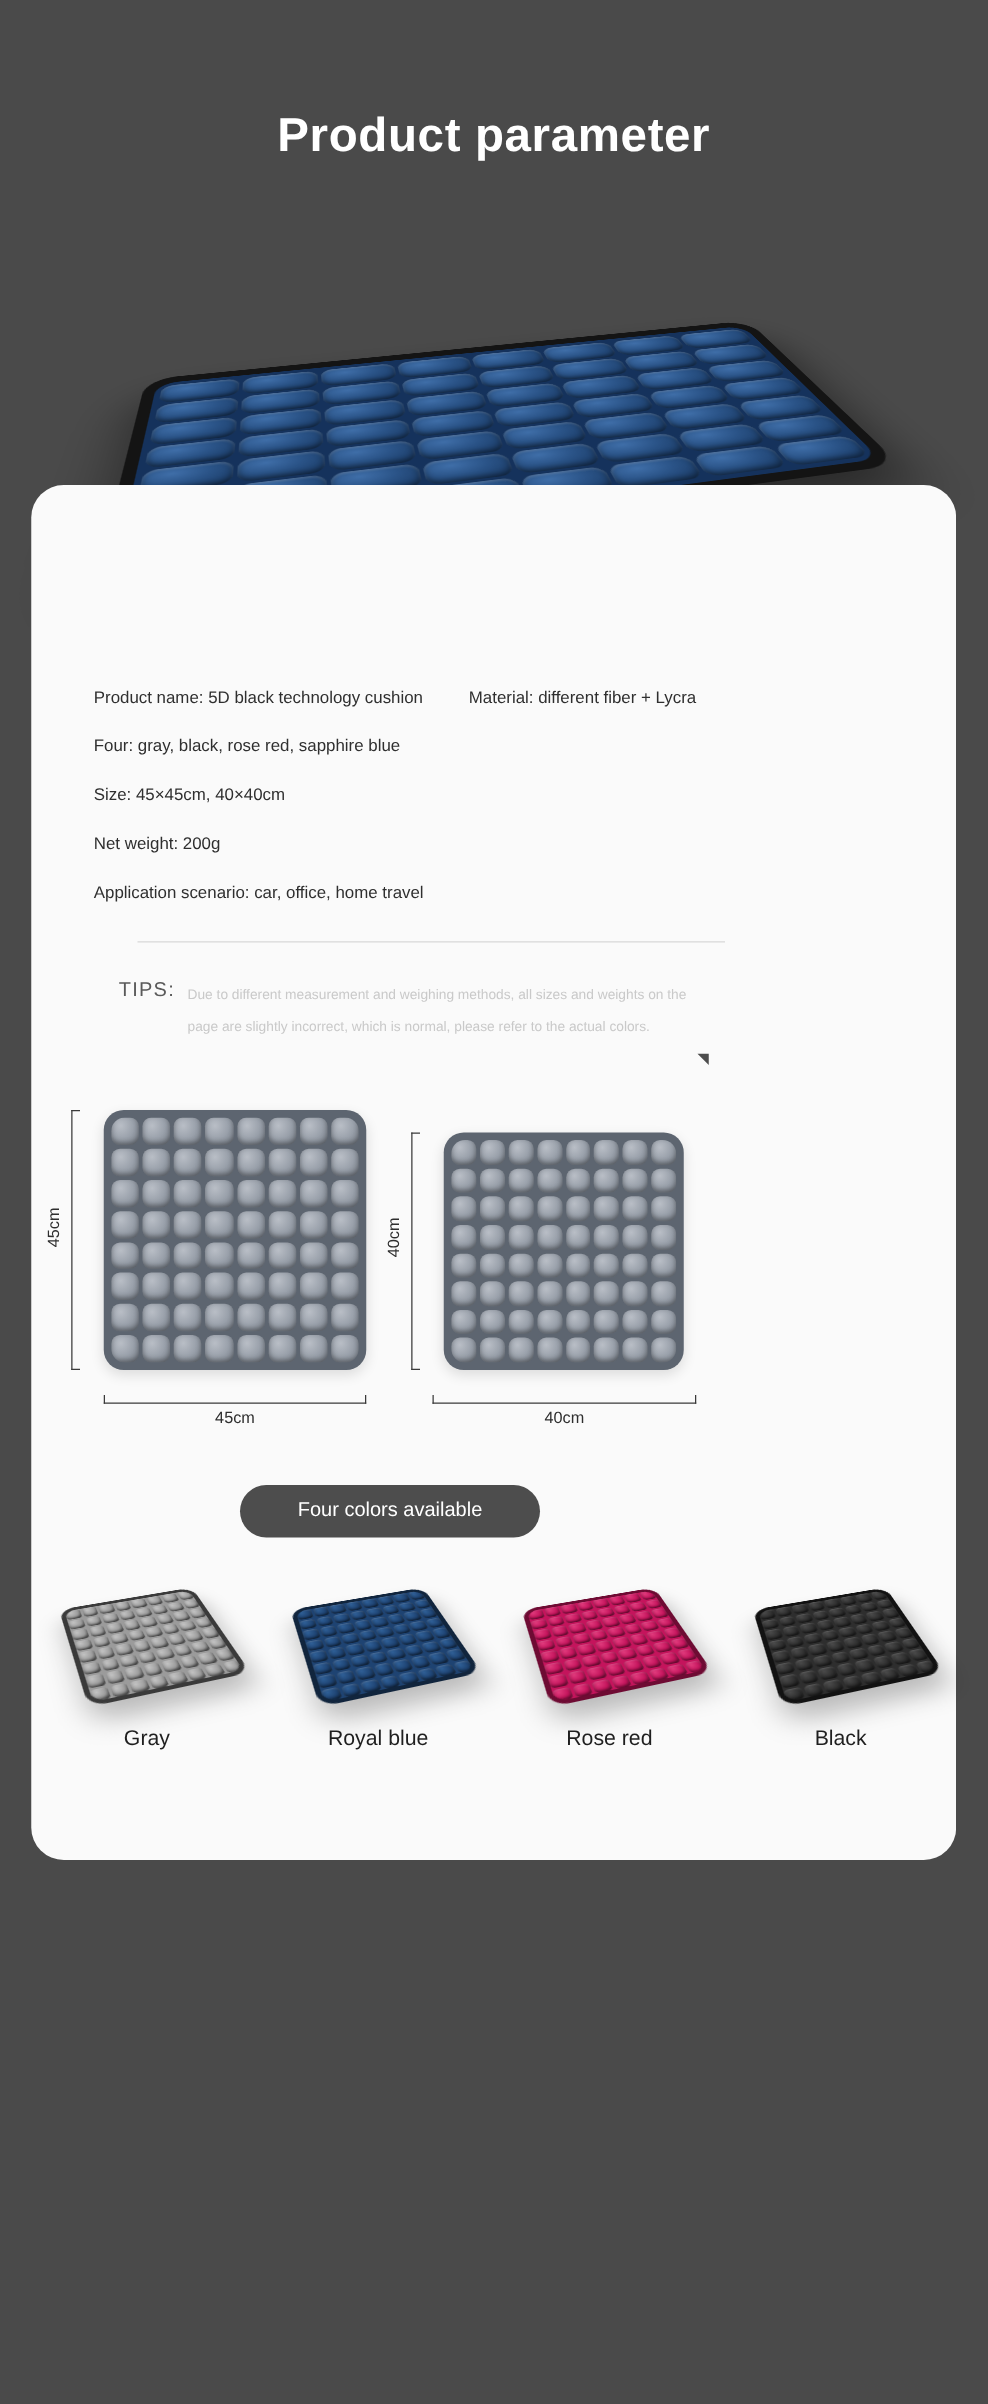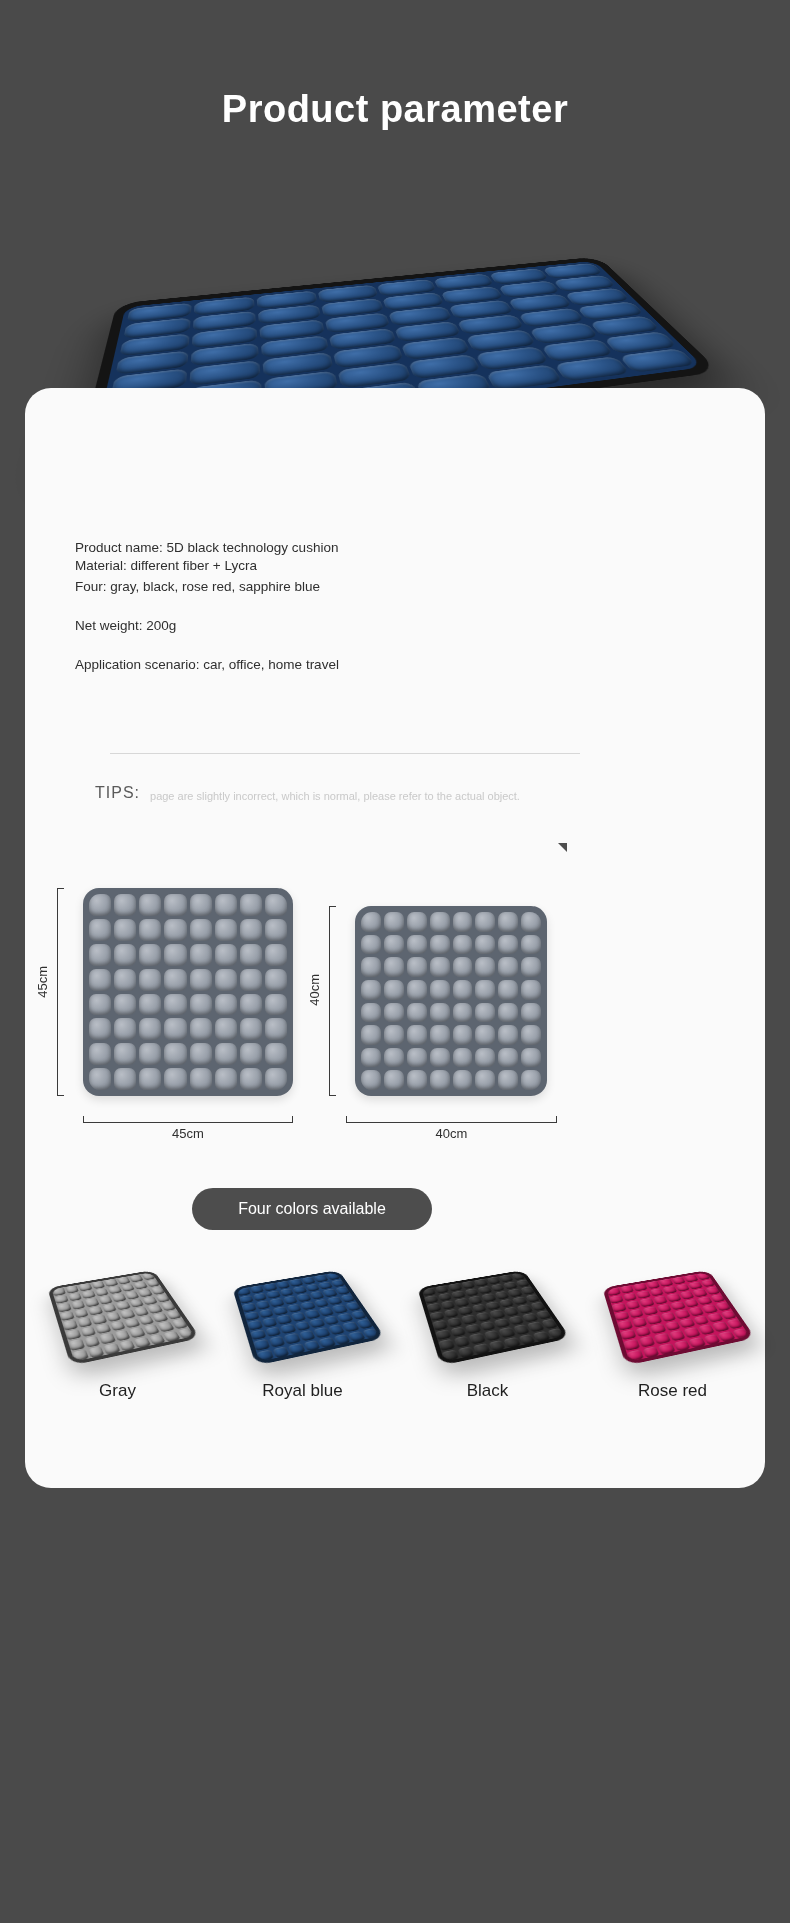--- a/index.html
+++ b/index.html
@@ -80,22 +80,21 @@
   
   .specs {
     position: absolute;
     left: 50px;
     top: 150px;
     width: 640px;
   }
   .spec-row {
     display: flex;
     height: 39px;
-    align-items: flex-start;
-    flex-direction: column;
+    align-items: center;
   }
   .spec-left  { width: 300px; }
   .spec-right { flex: 1; }
   .spec-cell {
     font-size: 13.5px;
     color: #2f2f2f;
     white-space: nowrap;
   }
 
   
@@ -341,34 +340,39 @@
   <div class="specs">
     <div class="spec-row">
       <div class="spec-left"><span class="spec-cell">Product name: 5D black technology cushion</span></div>
       <div class="spec-right"><span class="spec-cell">Material: different fiber + Lycra</span></div>
     </div>
     <div class="spec-row">
       <div class="spec-left"><span class="spec-cell">Four: gray, black, rose red, sapphire blue</span></div>
       <div class="spec-right"><span class="spec-cell"></span></div>
     </div>
     <div class="spec-row">
+      <div class="spec-left"><span class="spec-cell">Size: 45×45cm, 40×40cm</span></div>
+      <div class="spec-right"><span class="spec-cell"></span></div>
+    </div>
+    <div class="spec-row">
       <div class="spec-left"><span class="spec-cell">Net weight: 200g</span></div>
     </div>
     <div class="spec-row">
       <div class="spec-left"><span class="spec-cell">Application scenario: car, office, home travel</span></div>
       <div class="spec-right"><span class="spec-cell"></span></div>
     </div>
   </div>
 
   <div class="divider"></div>
 
   <div class="tips">
     <div class="tips-label">TIPS:</div>
     <div>
-      <div class="tips-text">page are slightly incorrect, which is normal, please refer to the actual object.</div>
+      <div class="tips-text">Due to different measurement and weighing methods, all sizes and weights on the</div>
+      <div class="tips-text">page are slightly incorrect, which is normal, please refer to the actual colors.</div>
     </div>
   </div>
   <div class="corner-marker"></div>
 
   <div class="dims">
 
     <div class="dim-block a">
       <div class="vbar" style="left:-26px; top:0; height:208px;"></div>
       <div class="vlabel" style="left:-48px; top:78px;">45cm</div>
       <div class="pad a">
@@ -664,20 +668,93 @@
               <i style="background: radial-gradient(at 34% 28%, rgb(47, 95, 150) 0%, rgb(30, 67, 114) 55%, rgb(17, 37, 61) 100%);"></i>
               <i style="background: radial-gradient(at 34% 28%, rgb(47, 95, 150) 0%, rgb(30, 67, 114) 55%, rgb(17, 37, 61) 100%);"></i>
               <i style="background: radial-gradient(at 34% 28%, rgb(47, 95, 150) 0%, rgb(30, 67, 114) 55%, rgb(17, 37, 61) 100%);"></i>
             </div>
           </div>
       </div>
       <div class="swatch-label">Royal blue</div>
     </div>
     <div class="swatch">
       <div class="swatch-img">
+        <div class="mini" id="mini-2" style="background: rgb(110, 11, 51);">
+            <div class="mini-grid" style="background: rgb(196, 20, 92);">
+              <i style="background: radial-gradient(at 34% 28%, rgb(224, 58, 124) 0%, rgb(196, 20, 92) 55%, rgb(110, 11, 51) 100%);"></i>
+              <i style="background: radial-gradient(at 34% 28%, rgb(224, 58, 124) 0%, rgb(196, 20, 92) 55%, rgb(110, 11, 51) 100%);"></i>
+              <i style="background: radial-gradient(at 34% 28%, rgb(224, 58, 124) 0%, rgb(196, 20, 92) 55%, rgb(110, 11, 51) 100%);"></i>
+              <i style="background: radial-gradient(at 34% 28%, rgb(224, 58, 124) 0%, rgb(196, 20, 92) 55%, rgb(110, 11, 51) 100%);"></i>
+              <i style="background: radial-gradient(at 34% 28%, rgb(224, 58, 124) 0%, rgb(196, 20, 92) 55%, rgb(110, 11, 51) 100%);"></i>
+              <i style="background: radial-gradient(at 34% 28%, rgb(224, 58, 124) 0%, rgb(196, 20, 92) 55%, rgb(110, 11, 51) 100%);"></i>
+              <i style="background: radial-gradient(at 34% 28%, rgb(224, 58, 124) 0%, rgb(196, 20, 92) 55%, rgb(110, 11, 51) 100%);"></i>
+              <i style="background: radial-gradient(at 34% 28%, rgb(224, 58, 124) 0%, rgb(196, 20, 92) 55%, rgb(110, 11, 51) 100%);"></i>
+              <i style="background: radial-gradient(at 34% 28%, rgb(224, 58, 124) 0%, rgb(196, 20, 92) 55%, rgb(110, 11, 51) 100%);"></i>
+              <i style="background: radial-gradient(at 34% 28%, rgb(224, 58, 124) 0%, rgb(196, 20, 92) 55%, rgb(110, 11, 51) 100%);"></i>
+              <i style="background: radial-gradient(at 34% 28%, rgb(224, 58, 124) 0%, rgb(196, 20, 92) 55%, rgb(110, 11, 51) 100%);"></i>
+              <i style="background: radial-gradient(at 34% 28%, rgb(224, 58, 124) 0%, rgb(196, 20, 92) 55%, rgb(110, 11, 51) 100%);"></i>
+              <i style="background: radial-gradient(at 34% 28%, rgb(224, 58, 124) 0%, rgb(196, 20, 92) 55%, rgb(110, 11, 51) 100%);"></i>
+              <i style="background: radial-gradient(at 34% 28%, rgb(224, 58, 124) 0%, rgb(196, 20, 92) 55%, rgb(110, 11, 51) 100%);"></i>
+              <i style="background: radial-gradient(at 34% 28%, rgb(224, 58, 124) 0%, rgb(196, 20, 92) 55%, rgb(110, 11, 51) 100%);"></i>
+              <i style="background: radial-gradient(at 34% 28%, rgb(224, 58, 124) 0%, rgb(196, 20, 92) 55%, rgb(110, 11, 51) 100%);"></i>
+              <i style="background: radial-gradient(at 34% 28%, rgb(224, 58, 124) 0%, rgb(196, 20, 92) 55%, rgb(110, 11, 51) 100%);"></i>
+              <i style="background: radial-gradient(at 34% 28%, rgb(224, 58, 124) 0%, rgb(196, 20, 92) 55%, rgb(110, 11, 51) 100%);"></i>
+              <i style="background: radial-gradient(at 34% 28%, rgb(224, 58, 124) 0%, rgb(196, 20, 92) 55%, rgb(110, 11, 51) 100%);"></i>
+              <i style="background: radial-gradient(at 34% 28%, rgb(224, 58, 124) 0%, rgb(196, 20, 92) 55%, rgb(110, 11, 51) 100%);"></i>
+              <i style="background: radial-gradient(at 34% 28%, rgb(224, 58, 124) 0%, rgb(196, 20, 92) 55%, rgb(110, 11, 51) 100%);"></i>
+              <i style="background: radial-gradient(at 34% 28%, rgb(224, 58, 124) 0%, rgb(196, 20, 92) 55%, rgb(110, 11, 51) 100%);"></i>
+              <i style="background: radial-gradient(at 34% 28%, rgb(224, 58, 124) 0%, rgb(196, 20, 92) 55%, rgb(110, 11, 51) 100%);"></i>
+              <i style="background: radial-gradient(at 34% 28%, rgb(224, 58, 124) 0%, rgb(196, 20, 92) 55%, rgb(110, 11, 51) 100%);"></i>
+              <i style="background: radial-gradient(at 34% 28%, rgb(224, 58, 124) 0%, rgb(196, 20, 92) 55%, rgb(110, 11, 51) 100%);"></i>
+              <i style="background: radial-gradient(at 34% 28%, rgb(224, 58, 124) 0%, rgb(196, 20, 92) 55%, rgb(110, 11, 51) 100%);"></i>
+              <i style="background: radial-gradient(at 34% 28%, rgb(224, 58, 124) 0%, rgb(196, 20, 92) 55%, rgb(110, 11, 51) 100%);"></i>
+              <i style="background: radial-gradient(at 34% 28%, rgb(224, 58, 124) 0%, rgb(196, 20, 92) 55%, rgb(110, 11, 51) 100%);"></i>
+              <i style="background: radial-gradient(at 34% 28%, rgb(224, 58, 124) 0%, rgb(196, 20, 92) 55%, rgb(110, 11, 51) 100%);"></i>
+              <i style="background: radial-gradient(at 34% 28%, rgb(224, 58, 124) 0%, rgb(196, 20, 92) 55%, rgb(110, 11, 51) 100%);"></i>
+              <i style="background: radial-gradient(at 34% 28%, rgb(224, 58, 124) 0%, rgb(196, 20, 92) 55%, rgb(110, 11, 51) 100%);"></i>
+              <i style="background: radial-gradient(at 34% 28%, rgb(224, 58, 124) 0%, rgb(196, 20, 92) 55%, rgb(110, 11, 51) 100%);"></i>
+              <i style="background: radial-gradient(at 34% 28%, rgb(224, 58, 124) 0%, rgb(196, 20, 92) 55%, rgb(110, 11, 51) 100%);"></i>
+              <i style="background: radial-gradient(at 34% 28%, rgb(224, 58, 124) 0%, rgb(196, 20, 92) 55%, rgb(110, 11, 51) 100%);"></i>
+              <i style="background: radial-gradient(at 34% 28%, rgb(224, 58, 124) 0%, rgb(196, 20, 92) 55%, rgb(110, 11, 51) 100%);"></i>
+              <i style="background: radial-gradient(at 34% 28%, rgb(224, 58, 124) 0%, rgb(196, 20, 92) 55%, rgb(110, 11, 51) 100%);"></i>
+              <i style="background: radial-gradient(at 34% 28%, rgb(224, 58, 124) 0%, rgb(196, 20, 92) 55%, rgb(110, 11, 51) 100%);"></i>
+              <i style="background: radial-gradient(at 34% 28%, rgb(224, 58, 124) 0%, rgb(196, 20, 92) 55%, rgb(110, 11, 51) 100%);"></i>
+              <i style="background: radial-gradient(at 34% 28%, rgb(224, 58, 124) 0%, rgb(196, 20, 92) 55%, rgb(110, 11, 51) 100%);"></i>
+              <i style="background: radial-gradient(at 34% 28%, rgb(224, 58, 124) 0%, rgb(196, 20, 92) 55%, rgb(110, 11, 51) 100%);"></i>
+              <i style="background: radial-gradient(at 34% 28%, rgb(224, 58, 124) 0%, rgb(196, 20, 92) 55%, rgb(110, 11, 51) 100%);"></i>
+              <i style="background: radial-gradient(at 34% 28%, rgb(224, 58, 124) 0%, rgb(196, 20, 92) 55%, rgb(110, 11, 51) 100%);"></i>
+              <i style="background: radial-gradient(at 34% 28%, rgb(224, 58, 124) 0%, rgb(196, 20, 92) 55%, rgb(110, 11, 51) 100%);"></i>
+              <i style="background: radial-gradient(at 34% 28%, rgb(224, 58, 124) 0%, rgb(196, 20, 92) 55%, rgb(110, 11, 51) 100%);"></i>
+              <i style="background: radial-gradient(at 34% 28%, rgb(224, 58, 124) 0%, rgb(196, 20, 92) 55%, rgb(110, 11, 51) 100%);"></i>
+              <i style="background: radial-gradient(at 34% 28%, rgb(224, 58, 124) 0%, rgb(196, 20, 92) 55%, rgb(110, 11, 51) 100%);"></i>
+              <i style="background: radial-gradient(at 34% 28%, rgb(224, 58, 124) 0%, rgb(196, 20, 92) 55%, rgb(110, 11, 51) 100%);"></i>
+              <i style="background: radial-gradient(at 34% 28%, rgb(224, 58, 124) 0%, rgb(196, 20, 92) 55%, rgb(110, 11, 51) 100%);"></i>
+              <i style="background: radial-gradient(at 34% 28%, rgb(224, 58, 124) 0%, rgb(196, 20, 92) 55%, rgb(110, 11, 51) 100%);"></i>
+              <i style="background: radial-gradient(at 34% 28%, rgb(224, 58, 124) 0%, rgb(196, 20, 92) 55%, rgb(110, 11, 51) 100%);"></i>
+              <i style="background: radial-gradient(at 34% 28%, rgb(224, 58, 124) 0%, rgb(196, 20, 92) 55%, rgb(110, 11, 51) 100%);"></i>
+              <i style="background: radial-gradient(at 34% 28%, rgb(224, 58, 124) 0%, rgb(196, 20, 92) 55%, rgb(110, 11, 51) 100%);"></i>
+              <i style="background: radial-gradient(at 34% 28%, rgb(224, 58, 124) 0%, rgb(196, 20, 92) 55%, rgb(110, 11, 51) 100%);"></i>
+              <i style="background: radial-gradient(at 34% 28%, rgb(224, 58, 124) 0%, rgb(196, 20, 92) 55%, rgb(110, 11, 51) 100%);"></i>
+              <i style="background: radial-gradient(at 34% 28%, rgb(224, 58, 124) 0%, rgb(196, 20, 92) 55%, rgb(110, 11, 51) 100%);"></i>
+              <i style="background: radial-gradient(at 34% 28%, rgb(224, 58, 124) 0%, rgb(196, 20, 92) 55%, rgb(110, 11, 51) 100%);"></i>
+              <i style="background: radial-gradient(at 34% 28%, rgb(224, 58, 124) 0%, rgb(196, 20, 92) 55%, rgb(110, 11, 51) 100%);"></i>
+              <i style="background: radial-gradient(at 34% 28%, rgb(224, 58, 124) 0%, rgb(196, 20, 92) 55%, rgb(110, 11, 51) 100%);"></i>
+              <i style="background: radial-gradient(at 34% 28%, rgb(224, 58, 124) 0%, rgb(196, 20, 92) 55%, rgb(110, 11, 51) 100%);"></i>
+              <i style="background: radial-gradient(at 34% 28%, rgb(224, 58, 124) 0%, rgb(196, 20, 92) 55%, rgb(110, 11, 51) 100%);"></i>
+              <i style="background: radial-gradient(at 34% 28%, rgb(224, 58, 124) 0%, rgb(196, 20, 92) 55%, rgb(110, 11, 51) 100%);"></i>
+              <i style="background: radial-gradient(at 34% 28%, rgb(224, 58, 124) 0%, rgb(196, 20, 92) 55%, rgb(110, 11, 51) 100%);"></i>
+              <i style="background: radial-gradient(at 34% 28%, rgb(224, 58, 124) 0%, rgb(196, 20, 92) 55%, rgb(110, 11, 51) 100%);"></i>
+              <i style="background: radial-gradient(at 34% 28%, rgb(224, 58, 124) 0%, rgb(196, 20, 92) 55%, rgb(110, 11, 51) 100%);"></i>
+            </div>
+          </div>
+      </div>
+      <div class="swatch-label">Rose red</div>
+    </div>
+    <div class="swatch">
+      <div class="swatch-img">
         <div class="mini" id="mini-3" style="background: rgb(18, 18, 18);">
             <div class="mini-grid" style="background: rgb(46, 46, 46);">
               <i style="background: radial-gradient(at 34% 28%, rgb(74, 74, 74) 0%, rgb(46, 46, 46) 55%, rgb(18, 18, 18) 100%);"></i>
               <i style="background: radial-gradient(at 34% 28%, rgb(74, 74, 74) 0%, rgb(46, 46, 46) 55%, rgb(18, 18, 18) 100%);"></i>
               <i style="background: radial-gradient(at 34% 28%, rgb(74, 74, 74) 0%, rgb(46, 46, 46) 55%, rgb(18, 18, 18) 100%);"></i>
               <i style="background: radial-gradient(at 34% 28%, rgb(74, 74, 74) 0%, rgb(46, 46, 46) 55%, rgb(18, 18, 18) 100%);"></i>
               <i style="background: radial-gradient(at 34% 28%, rgb(74, 74, 74) 0%, rgb(46, 46, 46) 55%, rgb(18, 18, 18) 100%);"></i>
               <i style="background: radial-gradient(at 34% 28%, rgb(74, 74, 74) 0%, rgb(46, 46, 46) 55%, rgb(18, 18, 18) 100%);"></i>
               <i style="background: radial-gradient(at 34% 28%, rgb(74, 74, 74) 0%, rgb(46, 46, 46) 55%, rgb(18, 18, 18) 100%);"></i>
               <i style="background: radial-gradient(at 34% 28%, rgb(74, 74, 74) 0%, rgb(46, 46, 46) 55%, rgb(18, 18, 18) 100%);"></i>
@@ -735,88 +812,15 @@
               <i style="background: radial-gradient(at 34% 28%, rgb(74, 74, 74) 0%, rgb(46, 46, 46) 55%, rgb(18, 18, 18) 100%);"></i>
               <i style="background: radial-gradient(at 34% 28%, rgb(74, 74, 74) 0%, rgb(46, 46, 46) 55%, rgb(18, 18, 18) 100%);"></i>
               <i style="background: radial-gradient(at 34% 28%, rgb(74, 74, 74) 0%, rgb(46, 46, 46) 55%, rgb(18, 18, 18) 100%);"></i>
               <i style="background: radial-gradient(at 34% 28%, rgb(74, 74, 74) 0%, rgb(46, 46, 46) 55%, rgb(18, 18, 18) 100%);"></i>
               <i style="background: radial-gradient(at 34% 28%, rgb(74, 74, 74) 0%, rgb(46, 46, 46) 55%, rgb(18, 18, 18) 100%);"></i>
             </div>
           </div>
       </div>
       <div class="swatch-label">Black</div>
     </div>
-    <div class="swatch">
-      <div class="swatch-img">
-        <div class="mini" id="mini-2" style="background: rgb(110, 11, 51);">
-            <div class="mini-grid" style="background: rgb(196, 20, 92);">
-              <i style="background: radial-gradient(at 34% 28%, rgb(224, 58, 124) 0%, rgb(196, 20, 92) 55%, rgb(110, 11, 51) 100%);"></i>
-              <i style="background: radial-gradient(at 34% 28%, rgb(224, 58, 124) 0%, rgb(196, 20, 92) 55%, rgb(110, 11, 51) 100%);"></i>
-              <i style="background: radial-gradient(at 34% 28%, rgb(224, 58, 124) 0%, rgb(196, 20, 92) 55%, rgb(110, 11, 51) 100%);"></i>
-              <i style="background: radial-gradient(at 34% 28%, rgb(224, 58, 124) 0%, rgb(196, 20, 92) 55%, rgb(110, 11, 51) 100%);"></i>
-              <i style="background: radial-gradient(at 34% 28%, rgb(224, 58, 124) 0%, rgb(196, 20, 92) 55%, rgb(110, 11, 51) 100%);"></i>
-              <i style="background: radial-gradient(at 34% 28%, rgb(224, 58, 124) 0%, rgb(196, 20, 92) 55%, rgb(110, 11, 51) 100%);"></i>
-              <i style="background: radial-gradient(at 34% 28%, rgb(224, 58, 124) 0%, rgb(196, 20, 92) 55%, rgb(110, 11, 51) 100%);"></i>
-              <i style="background: radial-gradient(at 34% 28%, rgb(224, 58, 124) 0%, rgb(196, 20, 92) 55%, rgb(110, 11, 51) 100%);"></i>
-              <i style="background: radial-gradient(at 34% 28%, rgb(224, 58, 124) 0%, rgb(196, 20, 92) 55%, rgb(110, 11, 51) 100%);"></i>
-              <i style="background: radial-gradient(at 34% 28%, rgb(224, 58, 124) 0%, rgb(196, 20, 92) 55%, rgb(110, 11, 51) 100%);"></i>
-              <i style="background: radial-gradient(at 34% 28%, rgb(224, 58, 124) 0%, rgb(196, 20, 92) 55%, rgb(110, 11, 51) 100%);"></i>
-              <i style="background: radial-gradient(at 34% 28%, rgb(224, 58, 124) 0%, rgb(196, 20, 92) 55%, rgb(110, 11, 51) 100%);"></i>
-              <i style="background: radial-gradient(at 34% 28%, rgb(224, 58, 124) 0%, rgb(196, 20, 92) 55%, rgb(110, 11, 51) 100%);"></i>
-              <i style="background: radial-gradient(at 34% 28%, rgb(224, 58, 124) 0%, rgb(196, 20, 92) 55%, rgb(110, 11, 51) 100%);"></i>
-              <i style="background: radial-gradient(at 34% 28%, rgb(224, 58, 124) 0%, rgb(196, 20, 92) 55%, rgb(110, 11, 51) 100%);"></i>
-              <i style="background: radial-gradient(at 34% 28%, rgb(224, 58, 124) 0%, rgb(196, 20, 92) 55%, rgb(110, 11, 51) 100%);"></i>
-              <i style="background: radial-gradient(at 34% 28%, rgb(224, 58, 124) 0%, rgb(196, 20, 92) 55%, rgb(110, 11, 51) 100%);"></i>
-              <i style="background: radial-gradient(at 34% 28%, rgb(224, 58, 124) 0%, rgb(196, 20, 92) 55%, rgb(110, 11, 51) 100%);"></i>
-              <i style="background: radial-gradient(at 34% 28%, rgb(224, 58, 124) 0%, rgb(196, 20, 92) 55%, rgb(110, 11, 51) 100%);"></i>
-              <i style="background: radial-gradient(at 34% 28%, rgb(224, 58, 124) 0%, rgb(196, 20, 92) 55%, rgb(110, 11, 51) 100%);"></i>
-              <i style="background: radial-gradient(at 34% 28%, rgb(224, 58, 124) 0%, rgb(196, 20, 92) 55%, rgb(110, 11, 51) 100%);"></i>
-              <i style="background: radial-gradient(at 34% 28%, rgb(224, 58, 124) 0%, rgb(196, 20, 92) 55%, rgb(110, 11, 51) 100%);"></i>
-              <i style="background: radial-gradient(at 34% 28%, rgb(224, 58, 124) 0%, rgb(196, 20, 92) 55%, rgb(110, 11, 51) 100%);"></i>
-              <i style="background: radial-gradient(at 34% 28%, rgb(224, 58, 124) 0%, rgb(196, 20, 92) 55%, rgb(110, 11, 51) 100%);"></i>
-              <i style="background: radial-gradient(at 34% 28%, rgb(224, 58, 124) 0%, rgb(196, 20, 92) 55%, rgb(110, 11, 51) 100%);"></i>
-              <i style="background: radial-gradient(at 34% 28%, rgb(224, 58, 124) 0%, rgb(196, 20, 92) 55%, rgb(110, 11, 51) 100%);"></i>
-              <i style="background: radial-gradient(at 34% 28%, rgb(224, 58, 124) 0%, rgb(196, 20, 92) 55%, rgb(110, 11, 51) 100%);"></i>
-              <i style="background: radial-gradient(at 34% 28%, rgb(224, 58, 124) 0%, rgb(196, 20, 92) 55%, rgb(110, 11, 51) 100%);"></i>
-              <i style="background: radial-gradient(at 34% 28%, rgb(224, 58, 124) 0%, rgb(196, 20, 92) 55%, rgb(110, 11, 51) 100%);"></i>
-              <i style="background: radial-gradient(at 34% 28%, rgb(224, 58, 124) 0%, rgb(196, 20, 92) 55%, rgb(110, 11, 51) 100%);"></i>
-              <i style="background: radial-gradient(at 34% 28%, rgb(224, 58, 124) 0%, rgb(196, 20, 92) 55%, rgb(110, 11, 51) 100%);"></i>
-              <i style="background: radial-gradient(at 34% 28%, rgb(224, 58, 124) 0%, rgb(196, 20, 92) 55%, rgb(110, 11, 51) 100%);"></i>
-              <i style="background: radial-gradient(at 34% 28%, rgb(224, 58, 124) 0%, rgb(196, 20, 92) 55%, rgb(110, 11, 51) 100%);"></i>
-              <i style="background: radial-gradient(at 34% 28%, rgb(224, 58, 124) 0%, rgb(196, 20, 92) 55%, rgb(110, 11, 51) 100%);"></i>
-              <i style="background: radial-gradient(at 34% 28%, rgb(224, 58, 124) 0%, rgb(196, 20, 92) 55%, rgb(110, 11, 51) 100%);"></i>
-              <i style="background: radial-gradient(at 34% 28%, rgb(224, 58, 124) 0%, rgb(196, 20, 92) 55%, rgb(110, 11, 51) 100%);"></i>
-              <i style="background: radial-gradient(at 34% 28%, rgb(224, 58, 124) 0%, rgb(196, 20, 92) 55%, rgb(110, 11, 51) 100%);"></i>
-              <i style="background: radial-gradient(at 34% 28%, rgb(224, 58, 124) 0%, rgb(196, 20, 92) 55%, rgb(110, 11, 51) 100%);"></i>
-              <i style="background: radial-gradient(at 34% 28%, rgb(224, 58, 124) 0%, rgb(196, 20, 92) 55%, rgb(110, 11, 51) 100%);"></i>
-              <i style="background: radial-gradient(at 34% 28%, rgb(224, 58, 124) 0%, rgb(196, 20, 92) 55%, rgb(110, 11, 51) 100%);"></i>
-              <i style="background: radial-gradient(at 34% 28%, rgb(224, 58, 124) 0%, rgb(196, 20, 92) 55%, rgb(110, 11, 51) 100%);"></i>
-              <i style="background: radial-gradient(at 34% 28%, rgb(224, 58, 124) 0%, rgb(196, 20, 92) 55%, rgb(110, 11, 51) 100%);"></i>
-              <i style="background: radial-gradient(at 34% 28%, rgb(224, 58, 124) 0%, rgb(196, 20, 92) 55%, rgb(110, 11, 51) 100%);"></i>
-              <i style="background: radial-gradient(at 34% 28%, rgb(224, 58, 124) 0%, rgb(196, 20, 92) 55%, rgb(110, 11, 51) 100%);"></i>
-              <i style="background: radial-gradient(at 34% 28%, rgb(224, 58, 124) 0%, rgb(196, 20, 92) 55%, rgb(110, 11, 51) 100%);"></i>
-              <i style="background: radial-gradient(at 34% 28%, rgb(224, 58, 124) 0%, rgb(196, 20, 92) 55%, rgb(110, 11, 51) 100%);"></i>
-              <i style="background: radial-gradient(at 34% 28%, rgb(224, 58, 124) 0%, rgb(196, 20, 92) 55%, rgb(110, 11, 51) 100%);"></i>
-              <i style="background: radial-gradient(at 34% 28%, rgb(224, 58, 124) 0%, rgb(196, 20, 92) 55%, rgb(110, 11, 51) 100%);"></i>
-              <i style="background: radial-gradient(at 34% 28%, rgb(224, 58, 124) 0%, rgb(196, 20, 92) 55%, rgb(110, 11, 51) 100%);"></i>
-              <i style="background: radial-gradient(at 34% 28%, rgb(224, 58, 124) 0%, rgb(196, 20, 92) 55%, rgb(110, 11, 51) 100%);"></i>
-              <i style="background: radial-gradient(at 34% 28%, rgb(224, 58, 124) 0%, rgb(196, 20, 92) 55%, rgb(110, 11, 51) 100%);"></i>
-              <i style="background: radial-gradient(at 34% 28%, rgb(224, 58, 124) 0%, rgb(196, 20, 92) 55%, rgb(110, 11, 51) 100%);"></i>
-              <i style="background: radial-gradient(at 34% 28%, rgb(224, 58, 124) 0%, rgb(196, 20, 92) 55%, rgb(110, 11, 51) 100%);"></i>
-              <i style="background: radial-gradient(at 34% 28%, rgb(224, 58, 124) 0%, rgb(196, 20, 92) 55%, rgb(110, 11, 51) 100%);"></i>
-              <i style="background: radial-gradient(at 34% 28%, rgb(224, 58, 124) 0%, rgb(196, 20, 92) 55%, rgb(110, 11, 51) 100%);"></i>
-              <i style="background: radial-gradient(at 34% 28%, rgb(224, 58, 124) 0%, rgb(196, 20, 92) 55%, rgb(110, 11, 51) 100%);"></i>
-              <i style="background: radial-gradient(at 34% 28%, rgb(224, 58, 124) 0%, rgb(196, 20, 92) 55%, rgb(110, 11, 51) 100%);"></i>
-              <i style="background: radial-gradient(at 34% 28%, rgb(224, 58, 124) 0%, rgb(196, 20, 92) 55%, rgb(110, 11, 51) 100%);"></i>
-              <i style="background: radial-gradient(at 34% 28%, rgb(224, 58, 124) 0%, rgb(196, 20, 92) 55%, rgb(110, 11, 51) 100%);"></i>
-              <i style="background: radial-gradient(at 34% 28%, rgb(224, 58, 124) 0%, rgb(196, 20, 92) 55%, rgb(110, 11, 51) 100%);"></i>
-              <i style="background: radial-gradient(at 34% 28%, rgb(224, 58, 124) 0%, rgb(196, 20, 92) 55%, rgb(110, 11, 51) 100%);"></i>
-              <i style="background: radial-gradient(at 34% 28%, rgb(224, 58, 124) 0%, rgb(196, 20, 92) 55%, rgb(110, 11, 51) 100%);"></i>
-              <i style="background: radial-gradient(at 34% 28%, rgb(224, 58, 124) 0%, rgb(196, 20, 92) 55%, rgb(110, 11, 51) 100%);"></i>
-              <i style="background: radial-gradient(at 34% 28%, rgb(224, 58, 124) 0%, rgb(196, 20, 92) 55%, rgb(110, 11, 51) 100%);"></i>
-            </div>
-          </div>
-      </div>
-      <div class="swatch-label">Rose red</div>
-    </div>
   </div>
 
 </div>
 
 </body></html>

